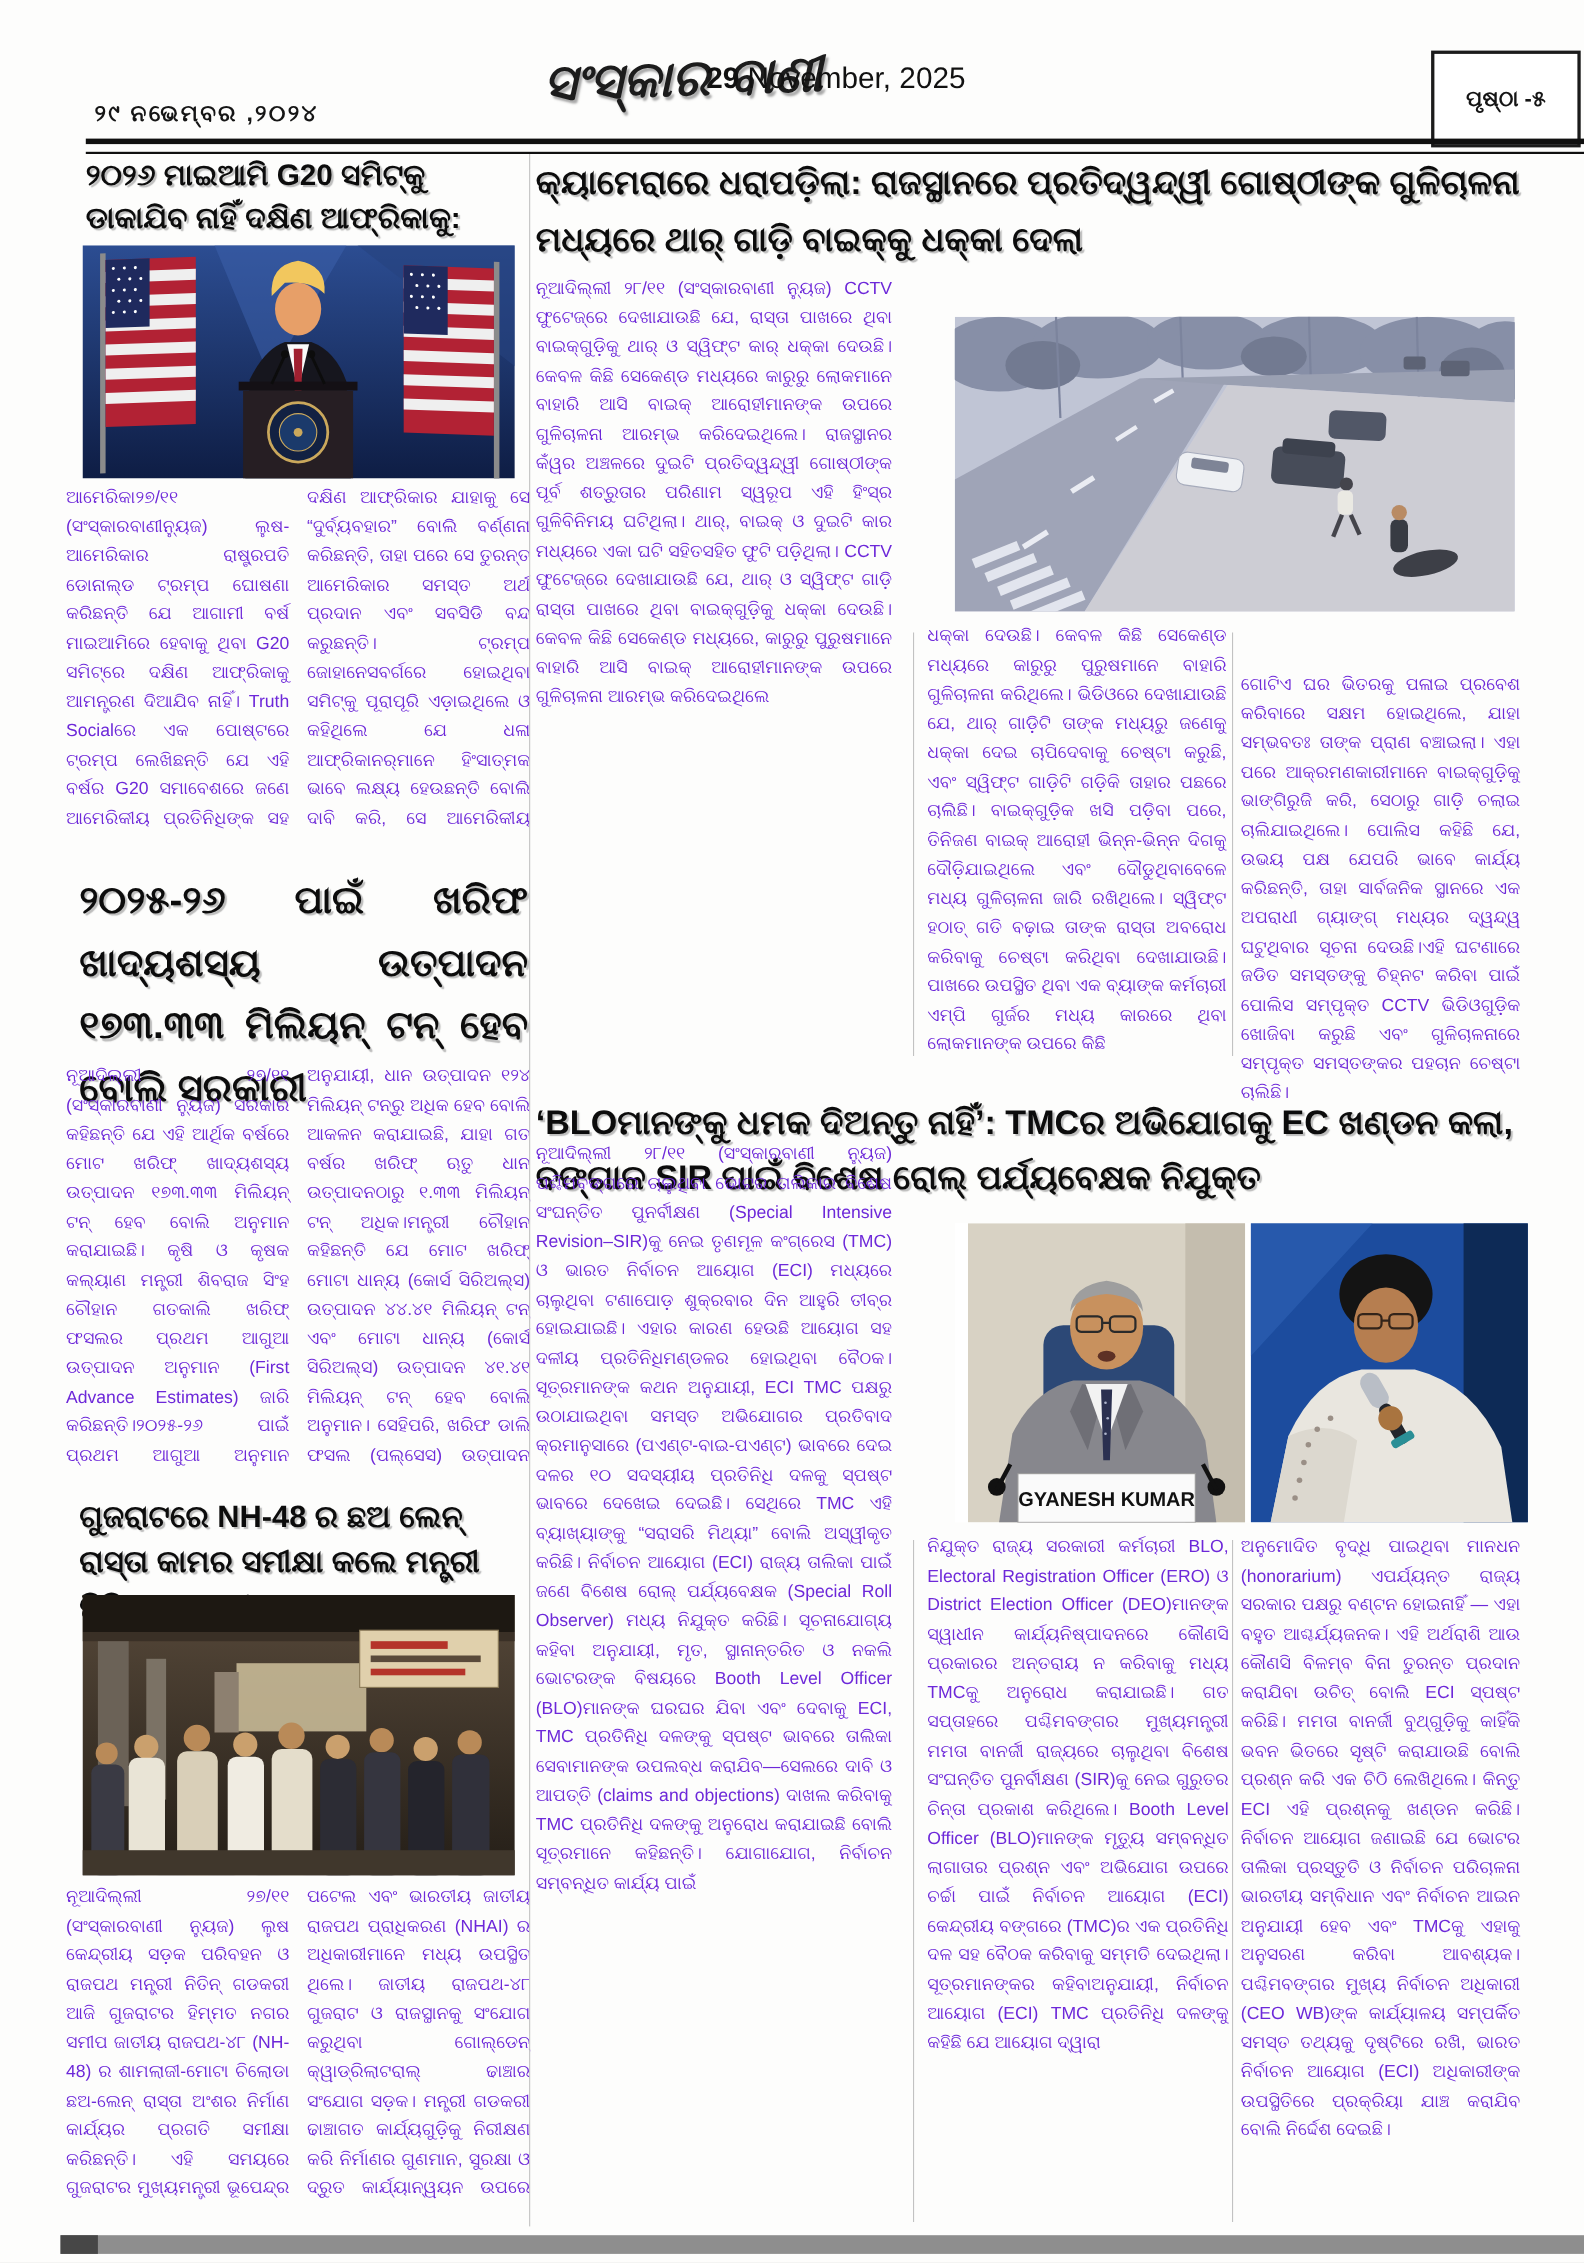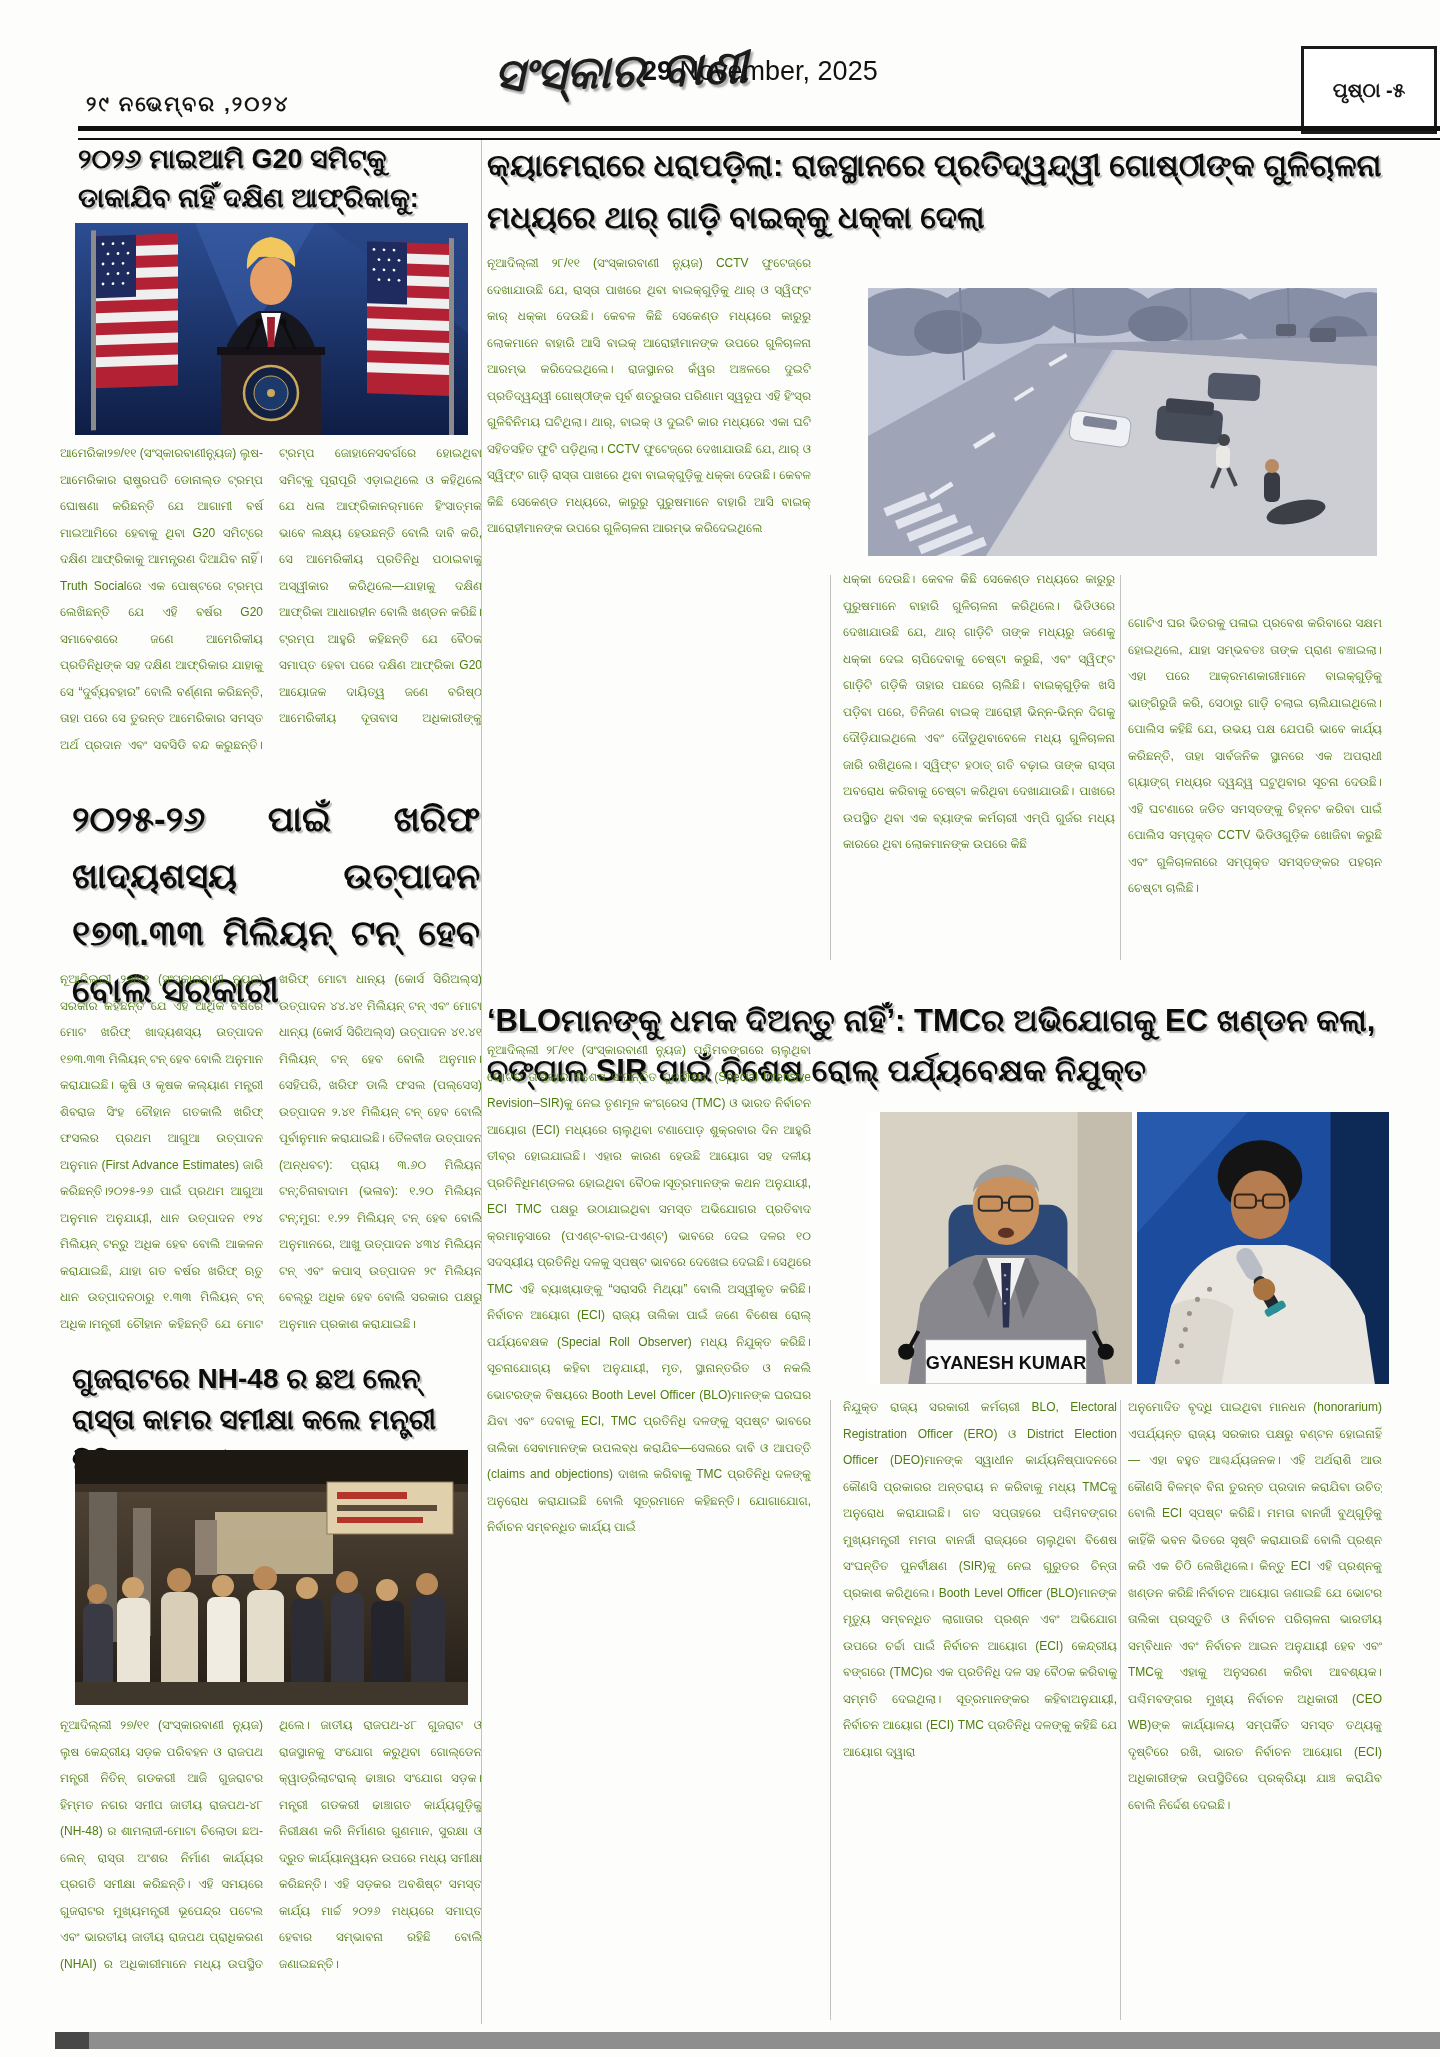--- a/index.html
+++ b/index.html
@@ -1,19 +1,19 @@
 <!DOCTYPE html>
 <html><head>
 <meta charset="utf-8">
 <style>
   html,body{margin:0;padding:0;background:#e8e8e8;}
   .page{position:relative;width:1440px;height:2057px;background:#fdfdfc;overflow:hidden;
         font-family:"Liberation Sans",sans-serif;color:#151515;}
   .abs{position:absolute;}
-  .bt{font-size:12px;line-height:26.5px;text-align:justify;overflow:hidden;color:#4d7c0f;}
+  .bt{font-size:16px;line-height:26.5px;text-align:justify;overflow:hidden;color:#6d28d9;}
   .twocol{column-count:2;column-gap:16px;}
   .headline{font-weight:700;color:#0c0c0c;text-shadow:2px 2px 1px rgba(70,70,70,.35);}
   .vline{position:absolute;width:1px;background:#c2c2c2;}
   .photo{display:block;}
   #hdr-date{left:86px;top:74px;font-size:21px;font-weight:700;letter-spacing:2px;margin-top:18px;}
   #masthead{left:494px;top:44px;font-size:46px;font-family:"DejaVu Serif",serif;font-style:italic;
             font-weight:700;transform:rotate(-2deg);color:#1c1c1c;text-shadow:2px 3px 2px #a8a8a8;}
   #hdr-endate{left:642px;top:56px;font-size:27px;color:#111;}
   #hdr-endate b{font-weight:700;}
   #page-box{left:1301px;top:46px;width:130px;height:82px;border:3px solid #1b1b1b;display:flex;

